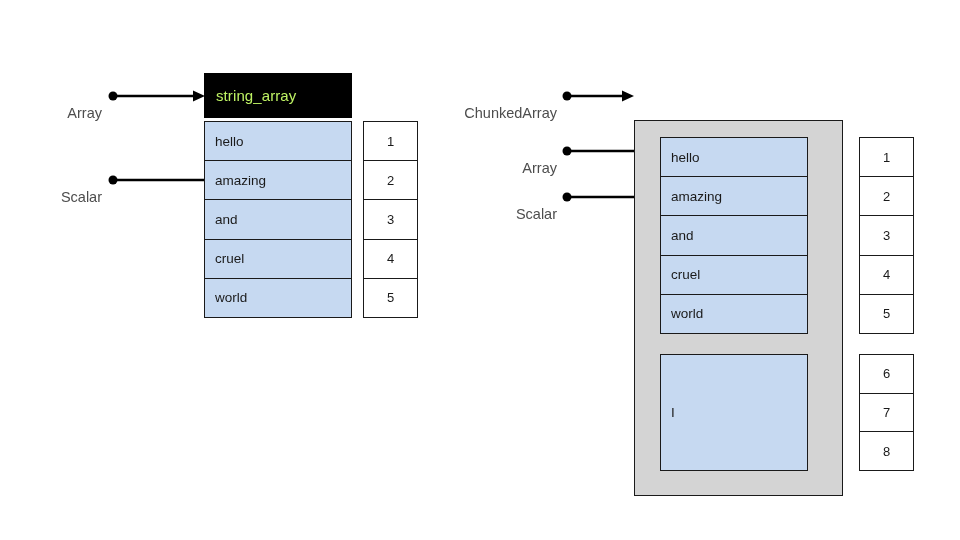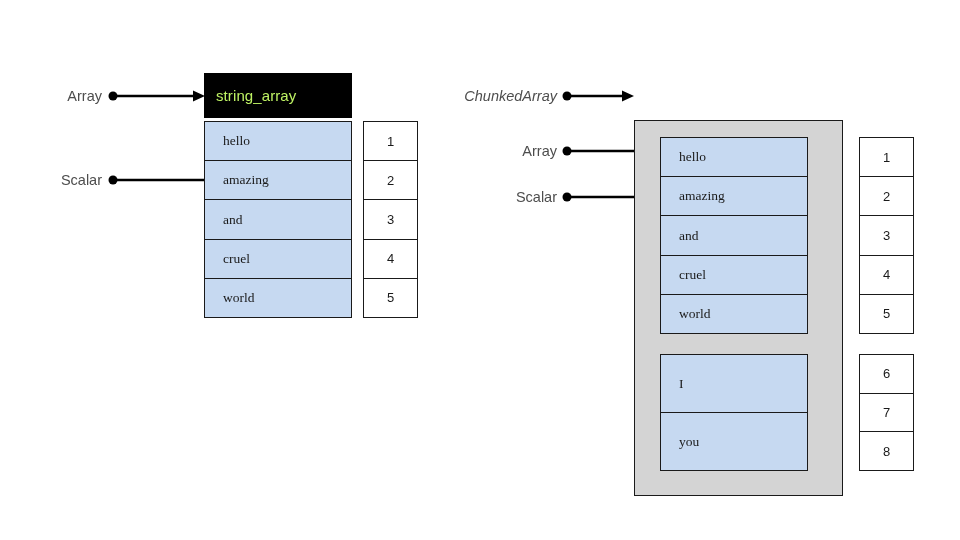--- a/index.html
+++ b/index.html
@@ -45,24 +45,23 @@
     box-sizing: border-box;
     flex: 1 1 0;
     display: flex;
     align-items: center;
     border-bottom: 1.5px solid #1a1a1a;
   }
   .cell-table > .cell:last-child { border-bottom: none; }
 
   .value-table { background: #c6d9f1; }
   .value-table > .cell {
-    padding-left: 18px;
+    padding-left: 10px;
     font-size: 13.5px;
     color: #1a1a1a;
-    font-family: Liberation Serif, serif;
   }
 
   .index-table { background: #ffffff; }
   .index-table > .cell {
     justify-content: center;
     font-size: 13px;
     color: #1a1a1a;
   }
 
   .chunk-container {
@@ -71,20 +70,21 @@
     border: 1.5px solid #1a1a1a;
   }
 
   
   .ptr-label {
     font-size: 14.5px;
     color: #4d4d4d;
     white-space: nowrap;
     text-align: right;
     line-height: 1;
+    margin-top: 17px;
   }
   .arrow-svg { overflow: visible; }
 </style>
 </head>
 <body>
 
 <div id="canvas">
 
   <div class="abs ptr-label" style="left:42px; top:89px; width:60px;">Array</div>
   <svg class="abs arrow-svg" style="left:108px; top:86px;" width="100" height="14">
@@ -111,21 +111,21 @@
   </div>
 
   <div class="abs cell-table index-table" style="left:363px; top:121px; width:55px; height:197px;">
     <div class="cell">1</div>
     <div class="cell">2</div>
     <div class="cell">3</div>
     <div class="cell">4</div>
     <div class="cell">5</div>
   </div>
 
-  <div class="abs ptr-label" style="left:427px; top:89px; width:130px;font-style:italic;">ChunkedArray</div>
+  <div class="abs ptr-label" style="left:427px; top:89px; width:130px;">ChunkedArray</div>
   <svg class="abs arrow-svg" style="left:562px; top:86px;" width="74" height="14">
     <circle cx="5" cy="10" r="4.5" fill="#000000"></circle>
     <line x1="5" y1="10" x2="60" y2="10" stroke="#000000" stroke-width="2.4"></line>
     <polygon points="60,4.5 72,10 60,15.5" fill="#000000"></polygon>
   </svg>
 
   <div class="abs ptr-label" style="left:487px; top:144px; width:70px;">Array</div>
   <svg class="abs arrow-svg" style="left:562px; top:141px;" width="96" height="14">
     <circle cx="5" cy="10" r="4.5" fill="#000000"></circle>
     <line x1="5" y1="10" x2="82" y2="10" stroke="#000000" stroke-width="2.4"></line>
@@ -145,21 +145,20 @@
   <div class="abs cell-table value-table" style="left:660px; top:137px; width:148px; height:197px;">
     <div class="cell">hello</div>
     <div class="cell">amazing</div>
     <div class="cell">and</div>
     <div class="cell">cruel</div>
     <div class="cell">world</div>
   </div>
 
   <div class="abs cell-table value-table" style="left:660px; top:354px; width:148px; height:117px;">
     <div class="cell">I</div>
-    <div class="cell">you</div>
   </div>
 
   <div class="abs cell-table index-table" style="left:859px; top:137px; width:55px; height:197px;">
     <div class="cell">1</div>
     <div class="cell">2</div>
     <div class="cell">3</div>
     <div class="cell">4</div>
     <div class="cell">5</div>
   </div>
 

